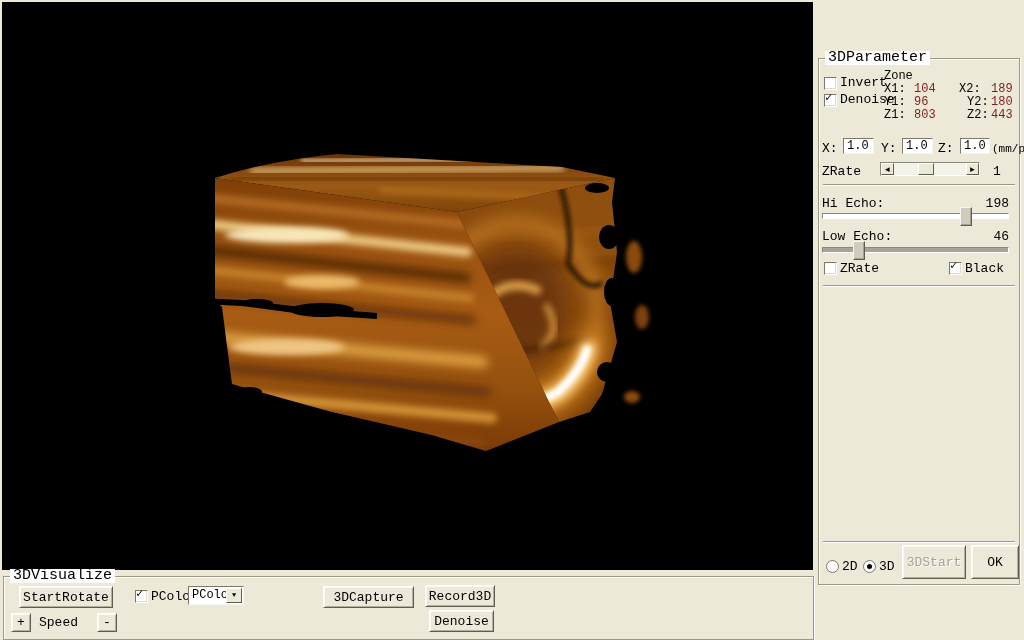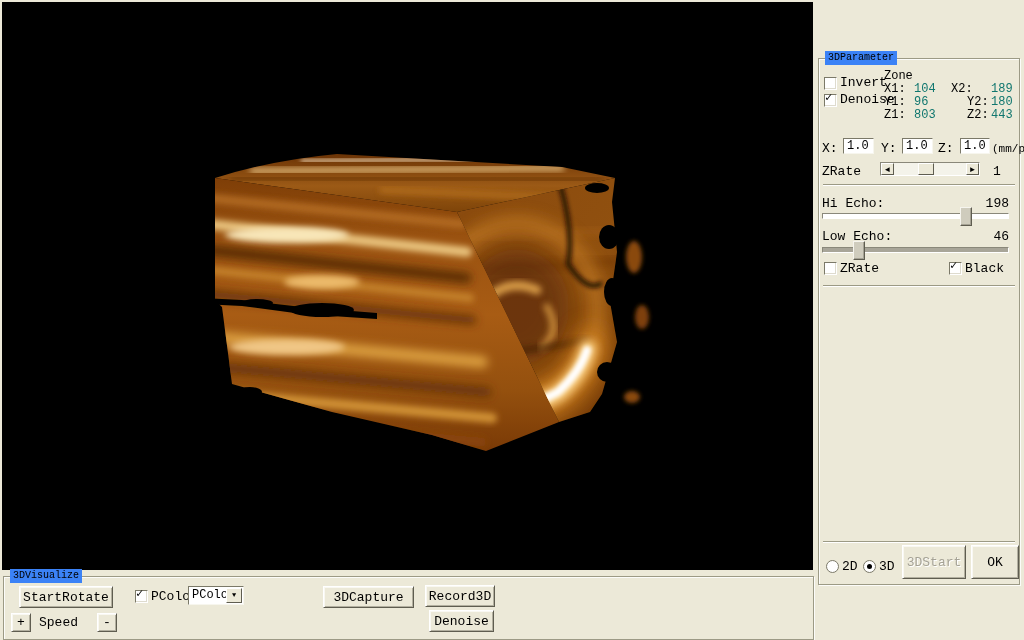--- a/index.html
+++ b/index.html
@@ -4,34 +4,34 @@
 <style>
   html,body{margin:0;padding:0}
   body{
     width:1024px;height:640px;overflow:hidden;position:relative;
     background:#ece9d8;
     font-family:"Liberation Mono",monospace;
     color:#000;
   }
   .lbl{position:absolute;font-size:13px;line-height:13px;white-space:nowrap}
   .sm{font-size:12px;line-height:12px}
-  .val{color:#0f766e}
+  .val{color:#7f1d1d}
 
   
   .viewport{position:absolute;left:2px;top:2px;width:811px;height:568px;background:#000;}
 
   
   .groupbox{
     position:absolute;
     border:1px solid #9c9a85;
     box-shadow:inset 1px 1px 0 rgba(255,255,255,.85), 1px 1px 0 rgba(255,255,255,.85);
   }
   .gb-label{
-    position:absolute;top:-8px;left:6px;background:#3b82f6;padding:0 3px;
-    font-size:10px;line-height:14px;white-space:nowrap;
+    position:absolute;top:-8px;left:6px;background:#ffffff;padding:0 3px;
+    font-size:15px;line-height:14px;white-space:nowrap;
   }
   .hsep{position:absolute;left:4px;right:4px;height:0;
     border-top:1px solid #9c9a85;border-bottom:1px solid #fff}
 
   
   .btn{
     position:absolute;background:#ece9d8;
     border:1px solid #5f5d50;border-top-color:#fff;border-left-color:#fff;
     box-shadow:inset 1px 1px 0 #f9f8f2, inset -1px -1px 0 #b3b0a0;
     font-family:"Liberation Mono",monospace;font-size:13px;line-height:13px;
@@ -212,21 +212,21 @@
 
   <span class="cb on" style="left:5px;top:35px">
     <span class="mark">✓</span>
   </span>
   <span class="lbl" style="left:21px;top:34px">Denoise</span>
 
   <span class="lbl sm" style="left:65px;top:11px">Zone</span>
 
   <span class="lbl sm" style="left:65px;top:24px">X1:</span>
   <span class="lbl sm val" style="left:95px;top:24px">104</span>
-  <span class="lbl sm" style="left:132px;top:24px">X2:</span>
+  <span class="lbl sm" style="left:140px;top:24px">X2:</span>
   <span class="lbl sm val" style="left:172px;top:24px">189</span>
 
   <span class="lbl sm" style="left:65px;top:37px">Y1:</span>
   <span class="lbl sm val" style="left:95px;top:37px">96</span>
   <span class="lbl sm" style="left:148px;top:37px">Y2:</span>
   <span class="lbl sm val" style="left:172px;top:37px">180</span>
 
   <span class="lbl sm" style="left:65px;top:50px">Z1:</span>
   <span class="lbl sm val" style="left:95px;top:50px">803</span>
   <span class="lbl sm" style="left:148px;top:50px">Z2:</span>

